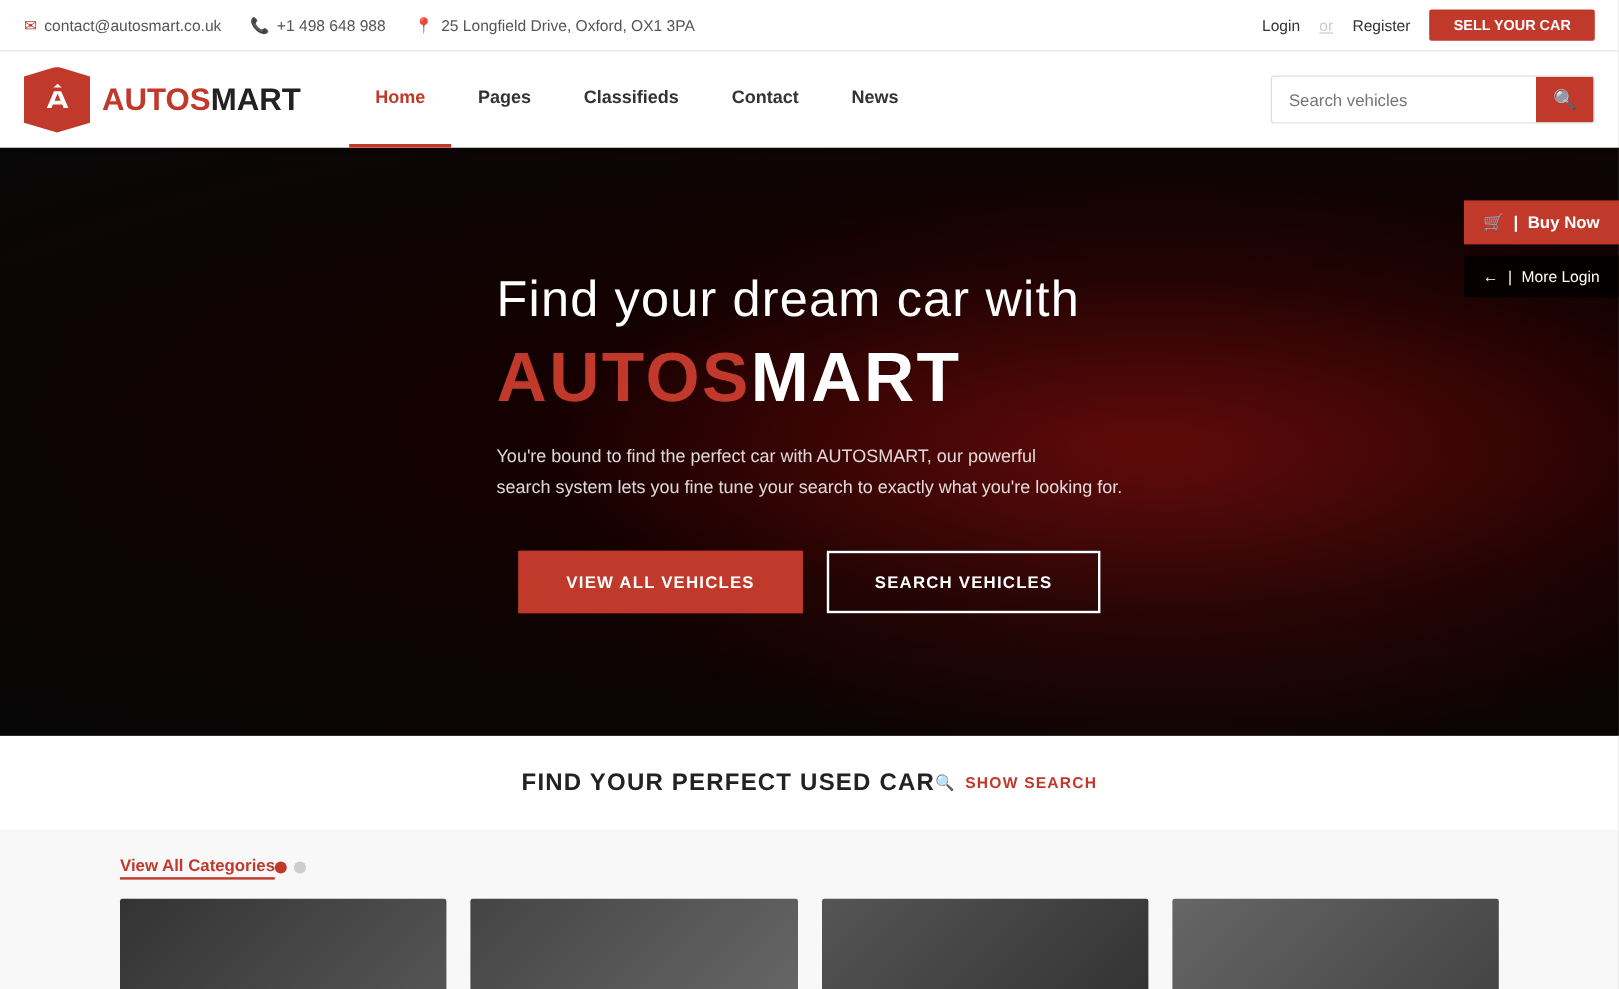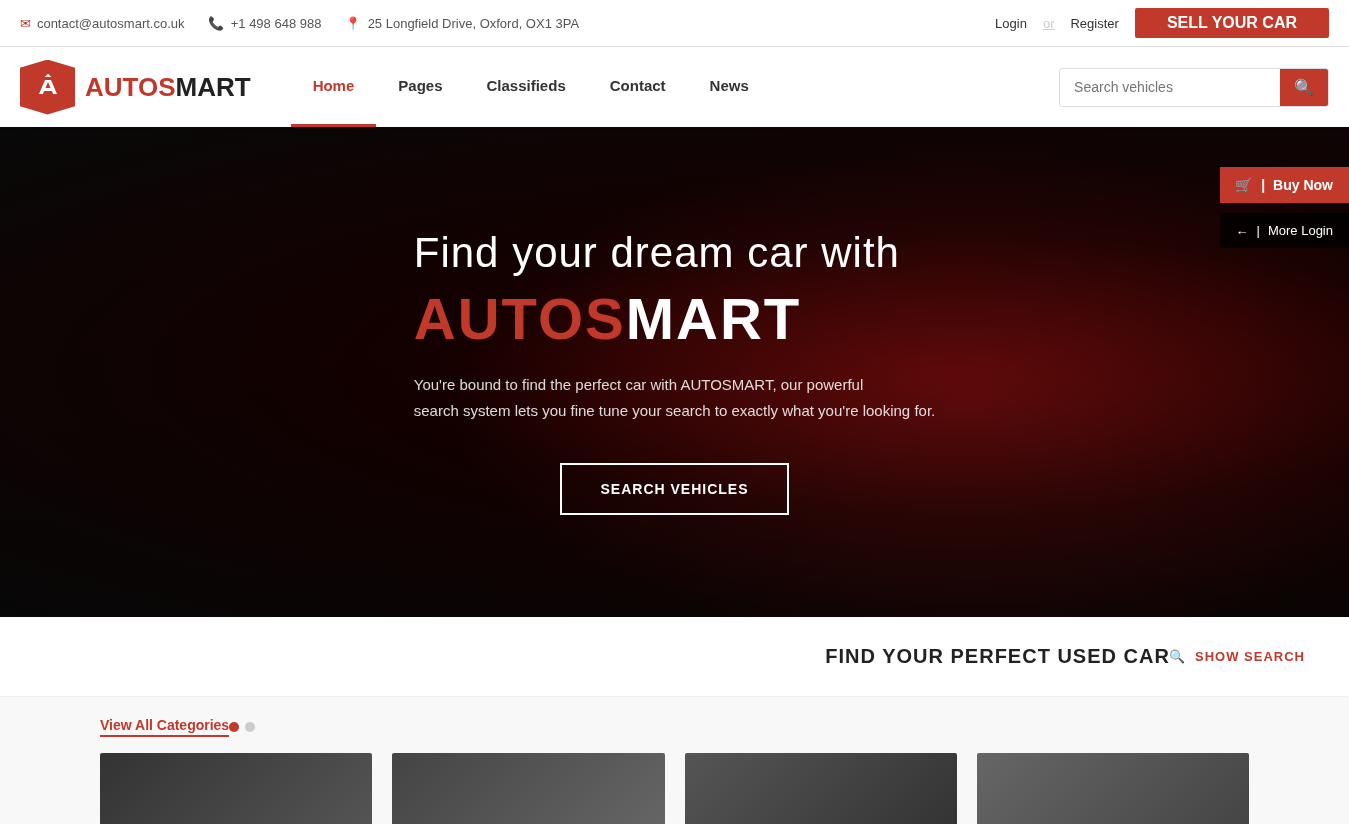--- a/index.html
+++ b/index.html
@@ -17,24 +17,24 @@
       color: #555;
     }
     .top-bar-left { display: flex; align-items: center; gap: 24px; }
     .top-bar-right { display: flex; align-items: center; gap: 16px; }
     .top-bar-item { display: flex; align-items: center; gap: 6px; }
     .top-bar-item .icon { color: #c0392b; }
     .top-bar a { color: #333; text-decoration: none; }
     .sell-car-btn {
       background: #c0392b;
       color: #fff !important;
-      padding: 6px 32px;
+      padding: 6px 20px;
       border-radius: 2px;
       font-weight: bold;
-      font-size: 16px;
+      font-size: 12px;
       text-transform: uppercase;
     }
     .divider-v { color: #ccc; text-decoration: underline; }
 
     
     .navbar {
       background: #fff;
       display: flex;
       align-items: center;
       padding: 0 20px;
@@ -203,21 +203,21 @@
       cursor: pointer;
     }
 
     
     .search-section {
       background: #fff;
       padding: 28px 44px;
       border-bottom: 1px solid #eee;
       display: flex;
       align-items: center;
-      justify-content: flex-end;
+      justify-content: center;
     }
     .section-title {
       font-size: 20px;
       font-weight: 800;
       text-transform: uppercase;
       color: #222;
       letter-spacing: 1px;
     }
     .show-search-btn {
       display: flex;
@@ -336,20 +336,21 @@
   <div class="hero-content">
     <div class="hero-title">Find your dream car with</div>
     <div class="hero-brand">
       <span class="auto">AUTOS</span><span class="mart">MART</span>
     </div>
     <div class="hero-subtitle">
       <span>You're bound to find the perfect car with AUTOSMART, our powerful</span><br>
       <span>search system lets you fine tune your search to exactly what you're looking for.</span>
     </div>
     <div class="hero-buttons">
+      <a href="#" class="btn-view-all">VIEW ALL VEHICLES</a>
       <a href="#" class="btn-search-vehicles">SEARCH VEHICLES</a>
     </div>
   </div>
 </section>
 
 <div class="buy-now-widget">
   <span>🛒</span>
   <span> | </span>
   <span>Buy Now</span>
 </div>

